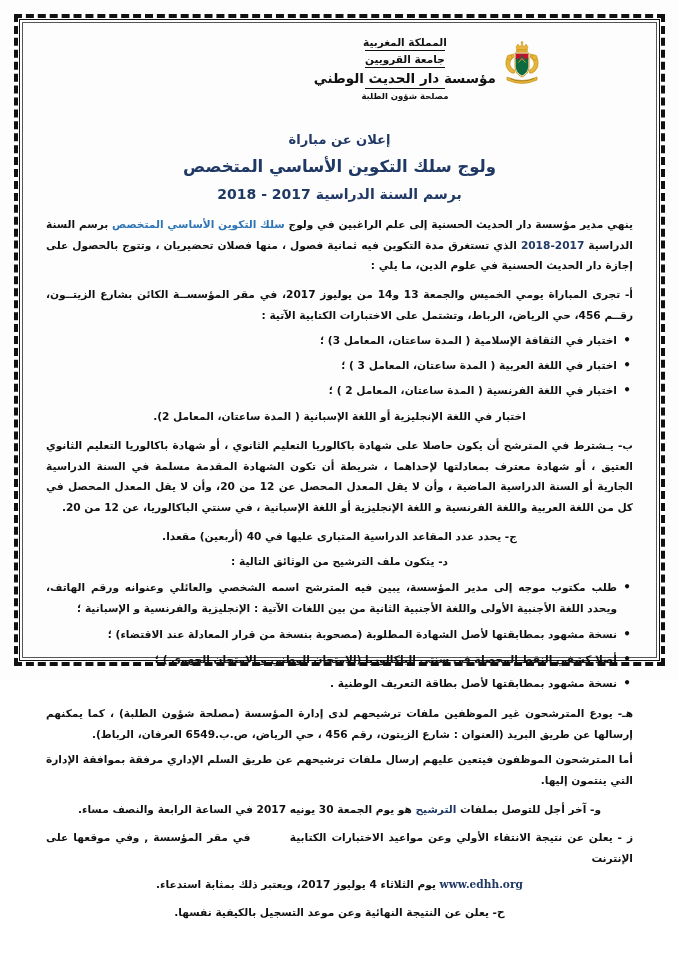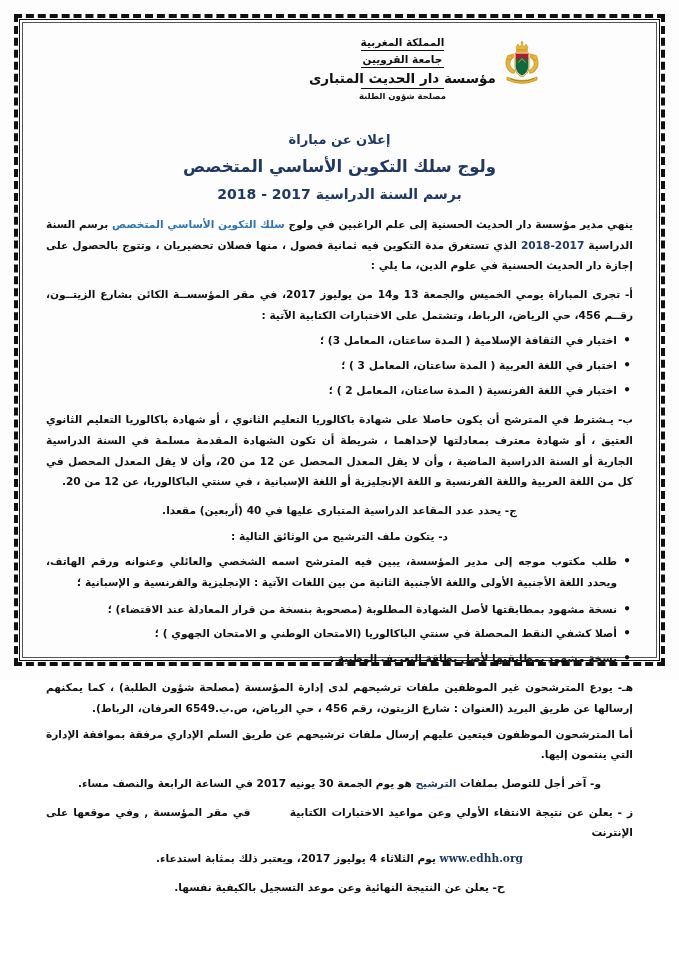--- a/index.html
+++ b/index.html
@@ -207,21 +207,21 @@
           <circle cx="38.5" cy="17.5" r="2.6" fill="#e8b53a" stroke="#b8860b" stroke-width="0.5"></circle>
 
           <path d="M11 37 Q26 44 41 37 L41 40 Q26 47 11 40 Z" fill="#e8b53a" stroke="#b8860b" stroke-width="0.6"></path>
           <path d="M14 38.6 Q26 43.6 38 38.6" fill="none" stroke="#7a5c00" stroke-width="0.5"></path>
         </svg>
       </span>
 
       <div class="header-texts">
         <span class="hdr-line ul">المملكة المغربية</span>
         <span class="hdr-line ul">جامعة القرويين</span>
-        <span class="hdr-line hdr-big ul">مؤسسة دار الحديث المتبارى</span>
+        <span class="hdr-line hdr-big ul">مؤسسة دار الحديث الوطني</span>
         <span class="hdr-line hdr-small">مصلحة شؤون الطلبة</span>
       </div>
     </div>
 
     <div class="titles">
       <div class="title-1">إعلان عن مباراة</div>
       <div class="title-2">ولوج سلك التكوين الأساسي المتخصص</div>
       <div class="title-3">برسم السنة الدراسية 2017 - 2018</div>
     </div>
 
@@ -239,20 +239,23 @@
 
       <div class="para">
         <span>أ-</span>
         <span>تجرى المباراة يومي الخميس والجمعة 13 و14 من يوليوز 2017، في مقر المؤسســة الكائن بشارع الزيتــون، رقــم 456، حي الرياض، الرباط، وتشتمل على الاختبارات الكتابية الآتية :</span>
       </div>
       <ul class="bullets pad-r-2">
         <li><span>اختبار في الثقافة الإسلامية ( المدة ساعتان، المعامل 3) ؛</span></li>
         <li><span>اختبار في اللغة العربية ( المدة ساعتان، المعامل 3 ) ؛</span></li>
         <li><span>اختبار في اللغة الفرنسية ( المدة ساعتان، المعامل 2 ) ؛</span></li>
       </ul>
+      <div class="para b-center">
+        <span>اختبار في اللغة الإنجليزية أو اللغة الإسبانية ( المدة ساعتان، المعامل 2).</span>
+      </div>
 
       <div class="gap-sm"></div>
 
       <div class="para">
         <span>ب-</span>
         <span>يـشترط في المترشح أن يكون حاصلا على شهادة باكالوريا التعليم الثانوي ، أو شهادة باكالوريا التعليم الثانوي العتيق ، أو شهادة معترف بمعادلتها لإحداهما ، شريطة أن تكون الشهادة المقدمة مسلمة في السنة الدراسية الجارية أو السنة الدراسية        الماضية ، وأن لا يقل المعدل المحصل عن 12 من 20، وأن   لا يقل المعدل المحصل  في كل من اللغة العربية واللغة الفرنسية و اللغة الإنجليزية أو اللغة الإسبانية ، في سنتي الباكالوريا، عن 12 من 20.</span>
       </div>
 
       <div class="gap-sm"></div>
 

